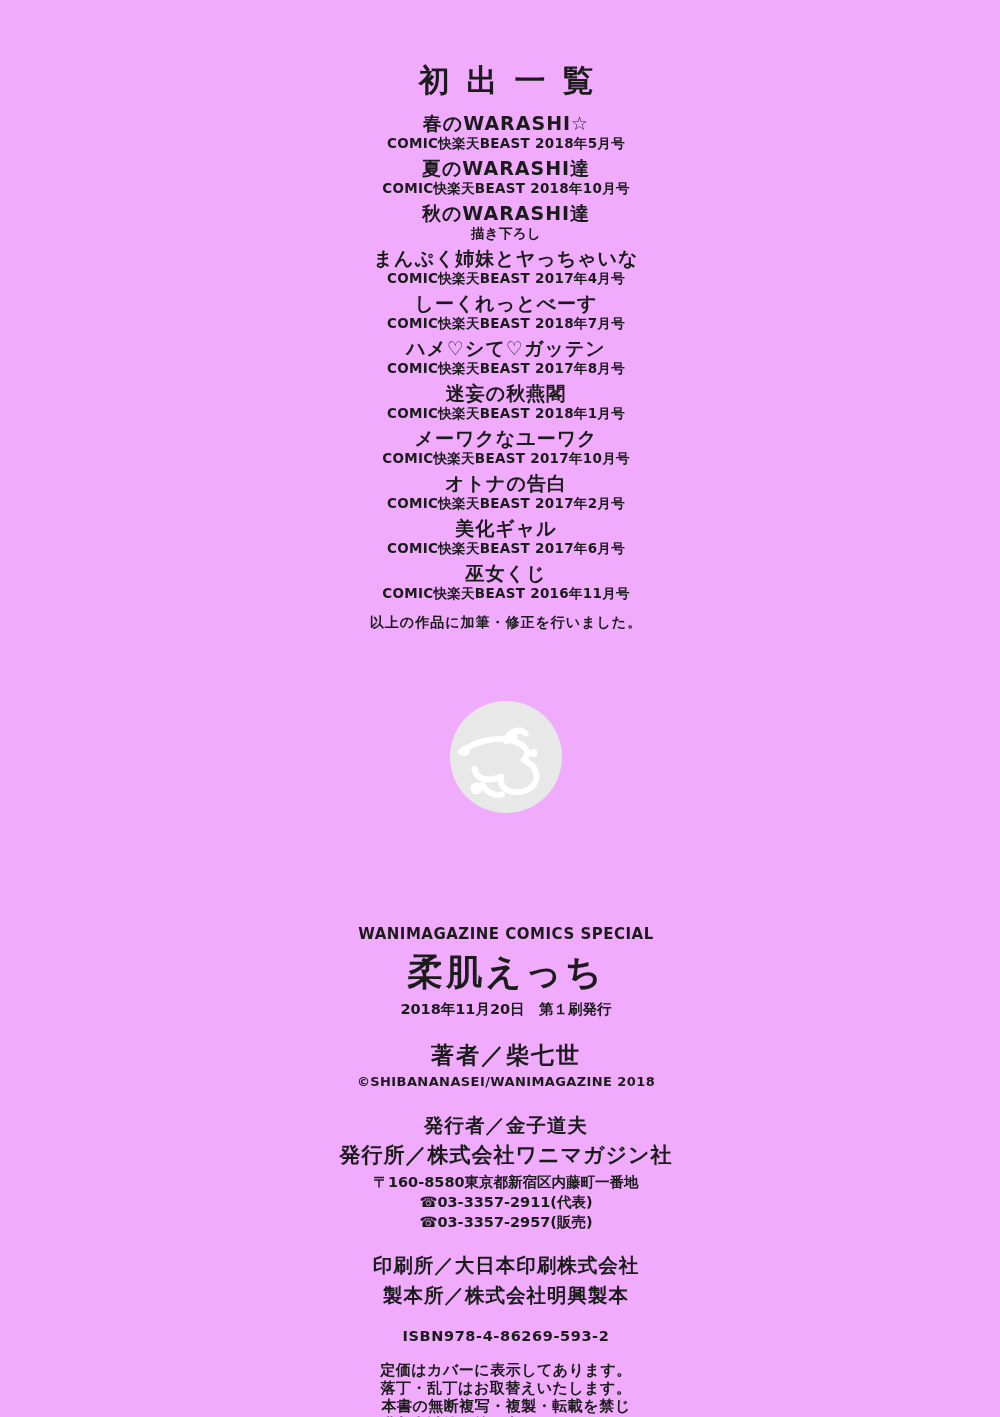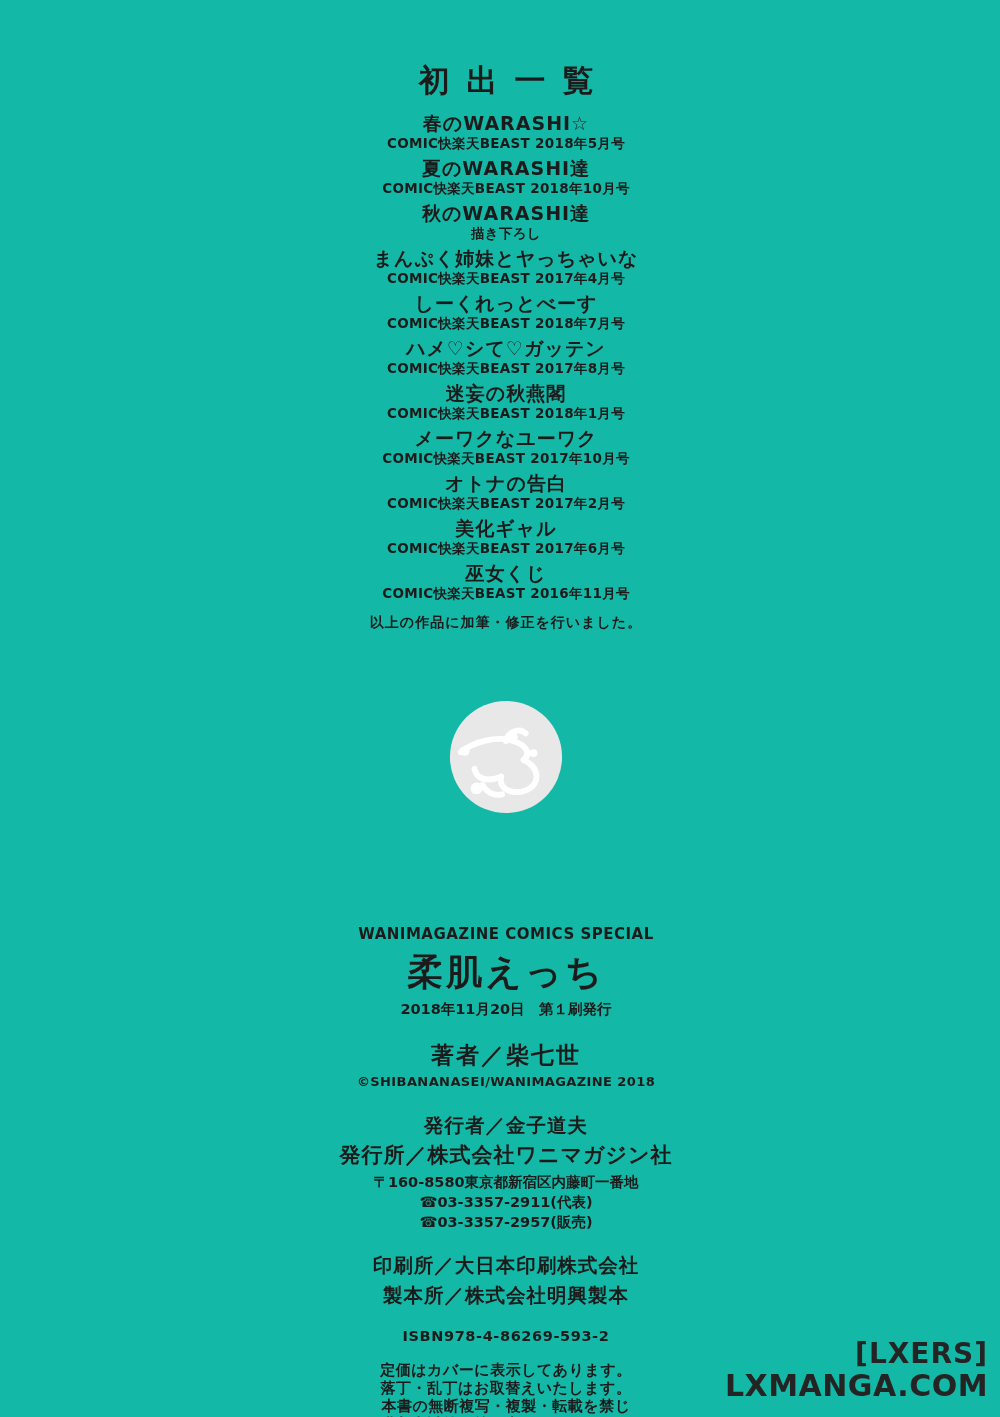--- a/index.html
+++ b/index.html
@@ -3,21 +3,21 @@
 <meta charset="utf-8">
 <style>
   * { margin: 0; padding: 0; box-sizing: border-box; }
   html, body {
     width: 1000px; height: 1417px;
     background: #ffffff;
     font-family: "DejaVu Sans", sans-serif;
     color: #1b1b1b;
     overflow: hidden;
   }
-  .page { position: absolute; top: 0; left: 0; width: 1000px; height: 1417px; background: #14b8a6; }
+  .page { position: absolute; top: 0; left: 0; width: 1000px; height: 1417px; background: #f0abfc; }
 
   .header-title {
     position: absolute; top: 60px; left: 0; width: 1012px;
     text-align: center;
     font-size: 31px; font-weight: bold;
     letter-spacing: 17px; text-indent: 17px;
   }
 
   .entries {
     position: absolute; top: 112px; left: 0; width: 1012px;
@@ -154,18 +154,14 @@
     <div class="isbn">ISBN978-4-86269-593-2</div>
     <div class="disclaimer">
       <div>定価はカバーに表示してあります。</div>
       <div>落丁・乱丁はお取替えいたします。</div>
       <div>本書の無断複写・複製・転載を禁じ</div>
       <div>購入者以外の第三者によるいかなる</div>
 
     </div>
   </div>
 
-  <div class="watermark">
-    <div class="wm-line1">[LXERS]</div>
-    <div class="wm-line2">LXMANGA.COM</div>
-  </div>
 
 </div>
 
 </body></html>

